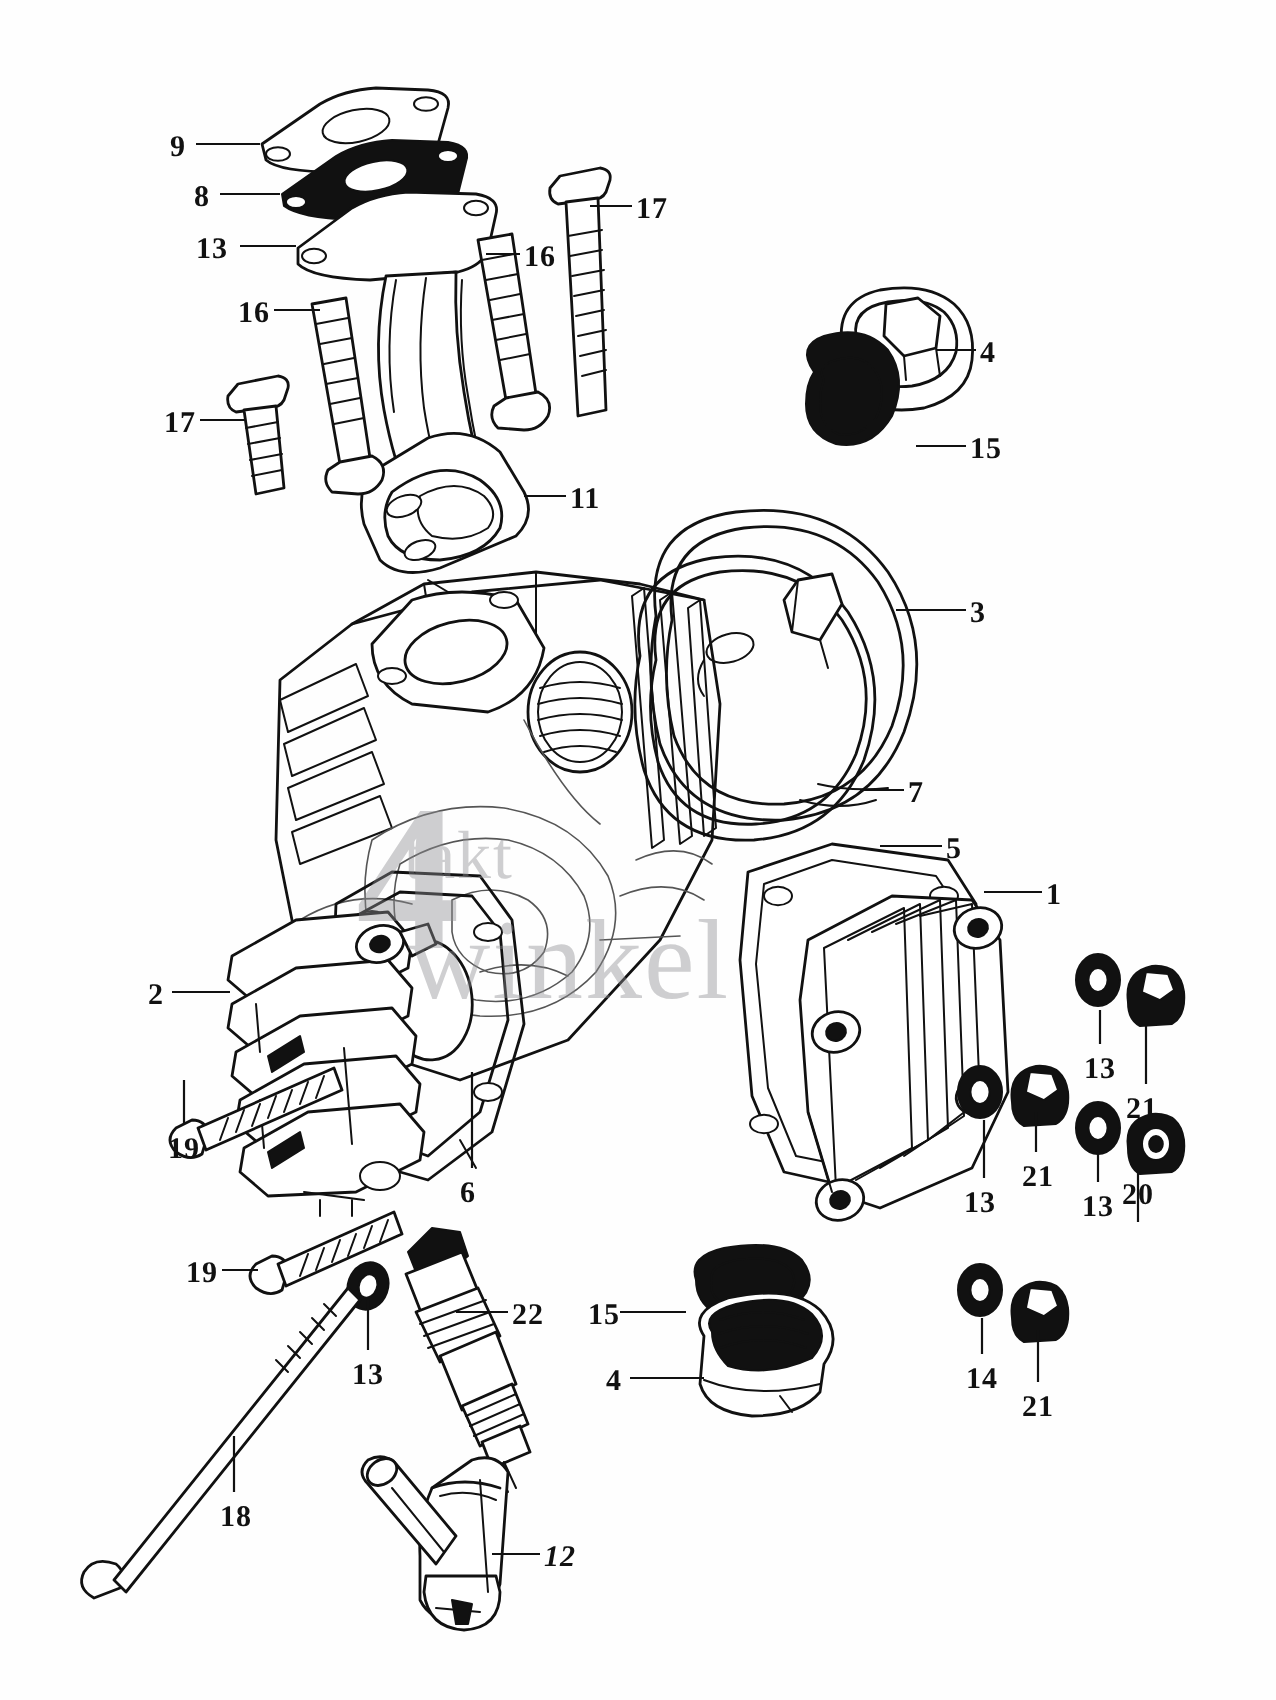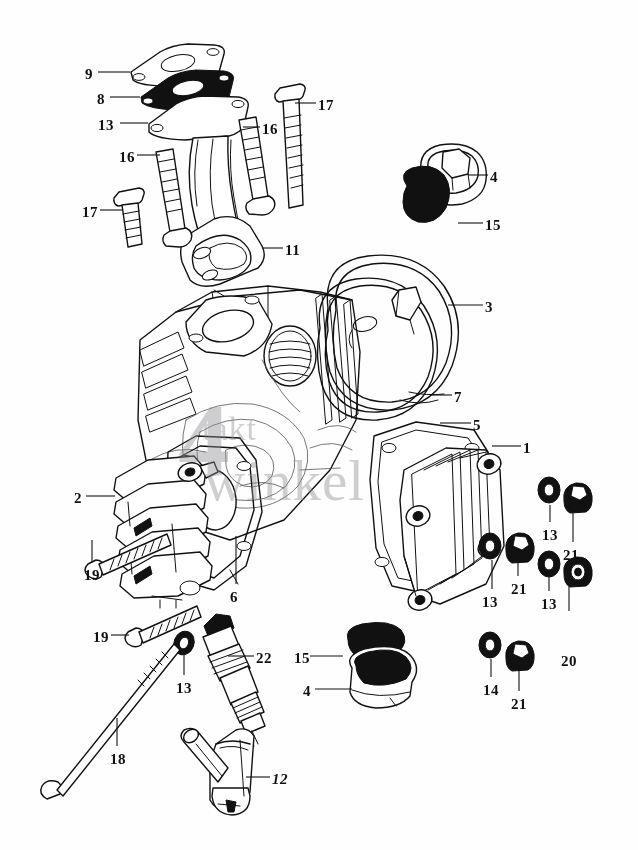--- a/index.html
+++ b/index.html
@@ -527,21 +527,21 @@
       <div class="callout" style="left: 485px; top: 218px;">15</div>
       <div class="callout" style="left: 485px; top: 300px;">3</div>
       <div class="callout" style="left: 454px; top: 390px;">7</div>
       <div class="callout" style="left: 473px; top: 418px;">5</div>
       <div class="callout" style="left: 523px; top: 441px;">1</div>
       <div class="callout" style="left: 542px; top: 528px;">13</div>
       <div class="callout" style="left: 563px; top: 548px;">21</div>
       <div class="callout" style="left: 482px; top: 595px;">13</div>
       <div class="callout" style="left: 511px; top: 582px;">21</div>
       <div class="callout" style="left: 541px; top: 597px;">13</div>
-      <div class="callout" style="left: 561px; top: 654px; text-align: center;">20</div>
+      <div class="callout" style="left: 561px; top: 591px; text-align: center;">20</div>
       <div class="callout" style="left: 483px; top: 683px; text-align: right;">14</div>
       <div class="callout" style="left: 511px; top: 697px;">21</div>
       <div class="callout" style="left: 74px; top: 491px;">2</div>
       <div class="callout" style="left: 230px; top: 590px;">6</div>
       <div class="callout" style="left: 84px; top: 568px;">19</div>
       <div class="callout" style="left: 93px; top: 630px;">19</div>
       <div class="callout" style="left: 176px; top: 681px;">13</div>
       <div class="callout" style="left: 256px; top: 651px;">22</div>
       <div class="callout" style="left: 110px; top: 752px;">18</div>
       <div class="callout" style="left: 294px; top: 651px;">15</div>

